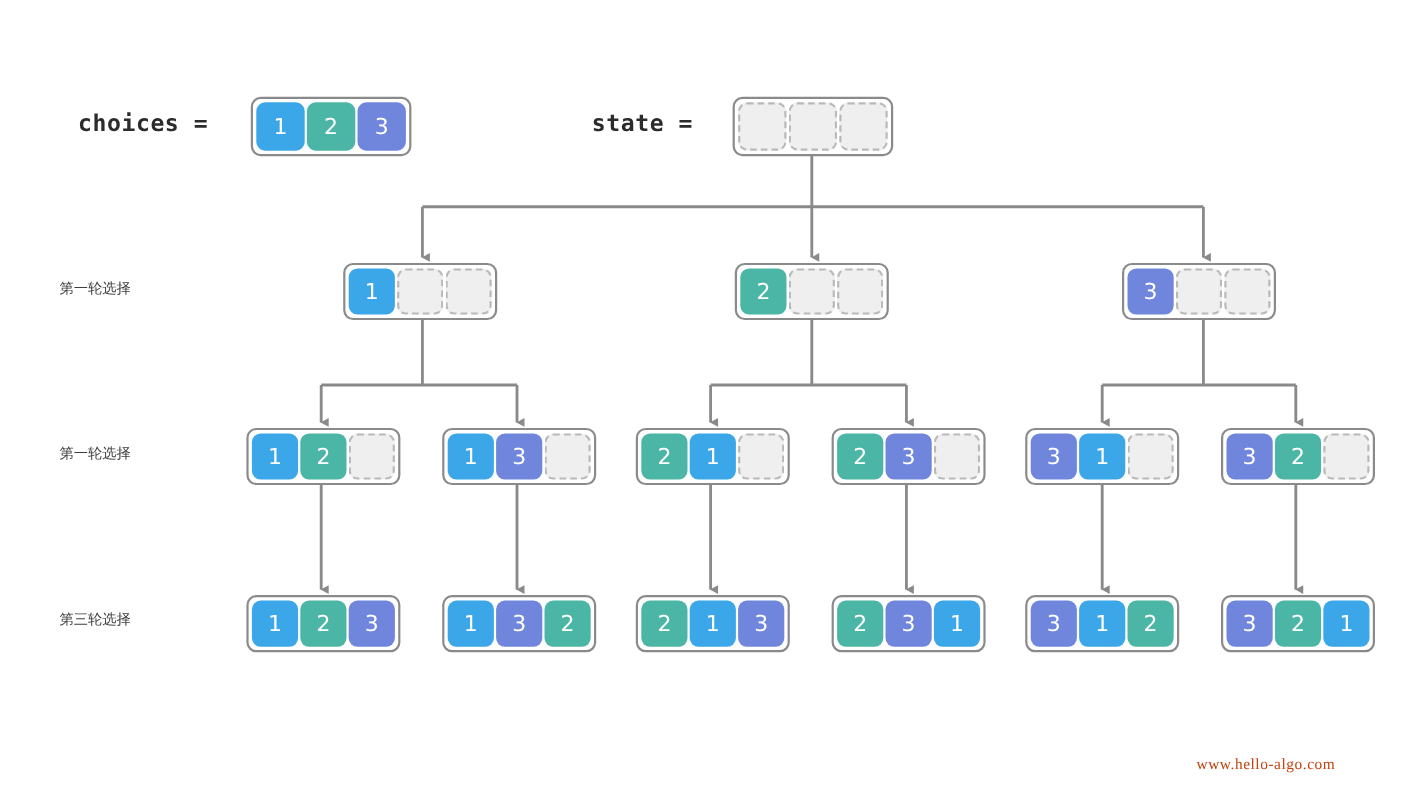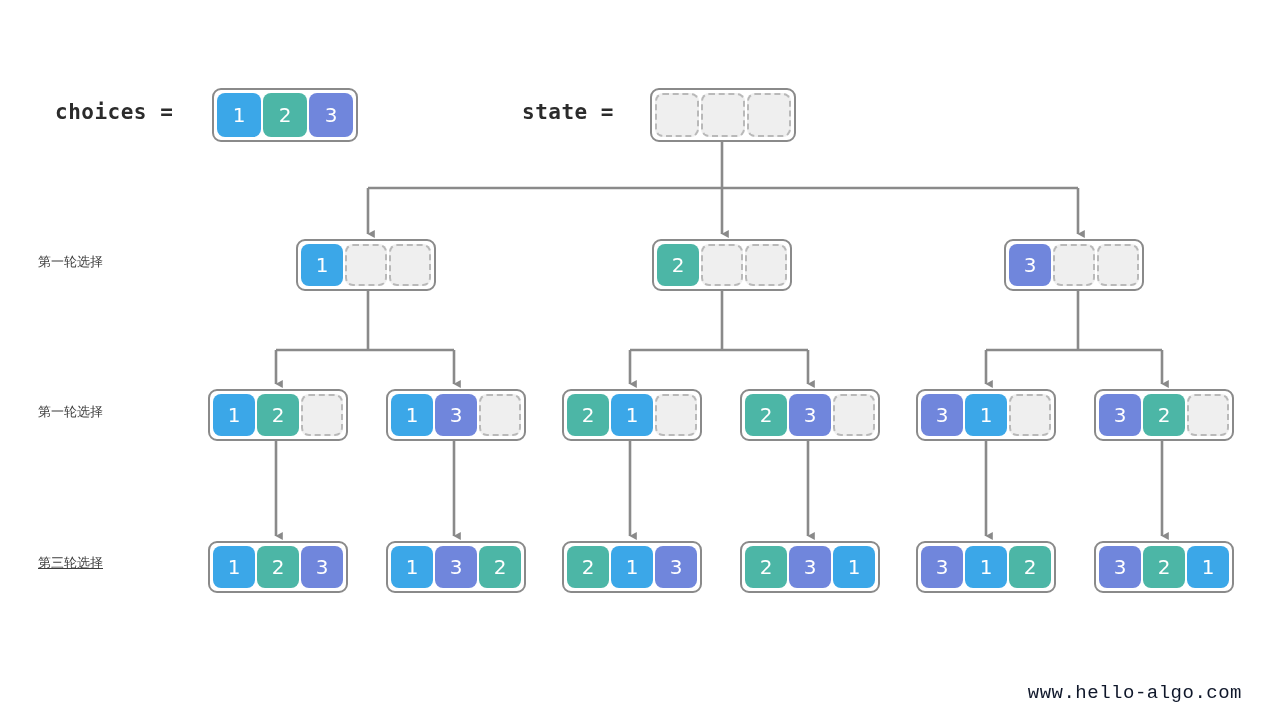--- a/index.html
+++ b/index.html
@@ -10,24 +10,23 @@
   body {
     width: 1280px;
     height: 720px;
     position: relative;
     overflow: hidden;
     font-family: "DejaVu Sans", sans-serif;
   }
 
   #stage {
     position: absolute;
-    left: 0; top: 0;
+    left: 16px; top: 0;
     width: 1228px;
     height: 720px;
-    padding-left: 44px;
   }
 
   
   #wires {
     position: absolute;
     left: 0; top: 0;
     width: 1280px;
     height: 720px;
     z-index: 1;
   }
@@ -94,23 +93,23 @@
 
   
   .array.header .cell { width: 44px; height: 44px; }
 
   
   #watermark {
     position: absolute;
     z-index: 3;
     right: 30px;
     bottom: 16px;
-    font-family: Liberation Mono, monospace;
-    font-size: 19px;
-    color: #0f172a;
+    font-family: Liberation Serif, serif;
+    font-size: 14px;
+    color: #c2410c;
     letter-spacing: 0.5px;
   }
 </style>
 </head>
 <body>
 
 <div id="stage">
 
   <svg id="wires" viewBox="0 0 1280 720" width="1280" height="720" aria-hidden="true">
     <defs>
@@ -200,21 +199,21 @@
       <div class="array" style="left: 916px; top: 389px;">
         <div class="cell v3">3</div>
         <div class="cell v1">1</div>
         <div class="cell empty"></div>
       </div>
       <div class="array" style="left: 1094px; top: 389px;">
         <div class="cell v3">3</div>
         <div class="cell v2">2</div>
         <div class="cell empty"></div>
       </div>
-      <div class="row-label" style="left: 38px; top: 554px; text-decoration: underline;">第三轮选择</div>
+      <div class="row-label" style="left: 38px; top: 554px;">第三轮选择</div>
       <div class="array" style="left: 208px; top: 541px;">
         <div class="cell v1">1</div>
         <div class="cell v2">2</div>
         <div class="cell v3">3</div>
       </div>
       <div class="array" style="left: 386px; top: 541px;">
         <div class="cell v1">1</div>
         <div class="cell v3">3</div>
         <div class="cell v2">2</div>
       </div>

